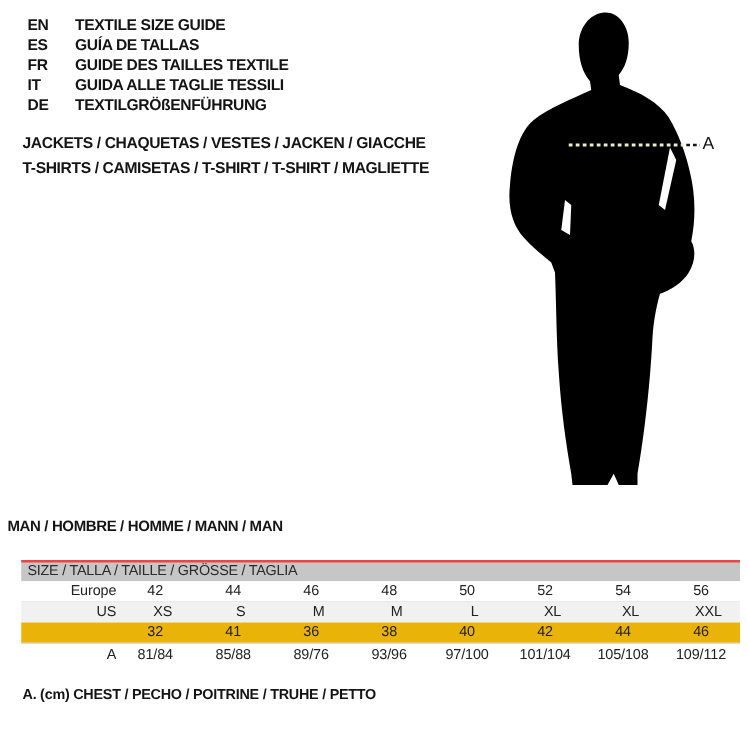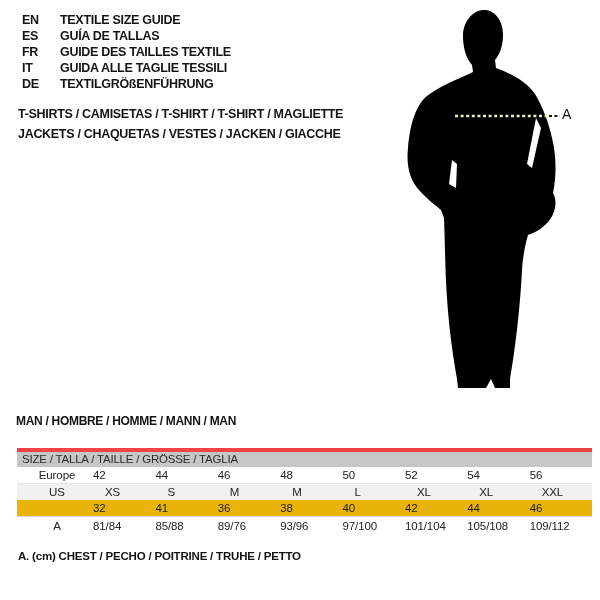--- a/index.html
+++ b/index.html
@@ -11,28 +11,28 @@
   .lang-list{position:absolute;left:22px;top:12px;}
   .lang-row{display:flex;font-weight:bold;font-size:12.5px;line-height:16px;letter-spacing:-0.3px;color:#141414;}
   .lang-code{width:38px;flex:0 0 38px;}
   
   .categories{position:absolute;left:18px;top:104px;font-weight:bold;font-size:12.5px;line-height:20px;letter-spacing:-0.3px;color:#141414;}
   
   .figure{position:absolute;left:400px;top:2px;width:180px;height:392px;}
   .figure svg{display:block;width:180px;height:392px;}
   .measure-a{position:absolute;left:162px;top:104px;font-size:14px;color:#111;}
   
-  .man-title{position:absolute;left:16px;top:414px;font-weight:bold;font-size:12px;letter-spacing:-0.3px;color:#141414;}
+  .man-title{position:absolute;left:6px;top:414px;font-weight:bold;font-size:12px;letter-spacing:-0.3px;color:#141414;}
   
   .size-table{position:absolute;left:17px;top:448px;width:575px;}
-  .thead{background:#c6c6c6;border-top:4px solid #ef4444;height:15px;line-height:15px;
+  .thead{background:#c6c6c6;border-top:2px solid #ef4444;height:15px;line-height:15px;
          padding-left:5px;font-size:11.5px;letter-spacing:-0.2px;color:#2b2b2b;}
   .trow{display:flex;height:16px;line-height:16px;font-size:11.5px;letter-spacing:-0.1px;color:#222;}
-  .trow .tlabel{flex:0 0 72px;width:72px;padding-left:4px;text-align:center;}
-  .trow .cell{flex:1;text-align:left;}
+  .trow .tlabel{flex:0 0 72px;width:72px;padding-left:4px;text-align:right;}
+  .trow .cell{flex:1;text-align:center;}
   .row-europe{background:#ffffff;border-bottom:1px solid #e3e3e3;}
   .row-us{background:#f1f1f1;gap:12px;}
   .row-uk{background:#eab308;border-bottom:1px solid #d8d8d8;}
   .row-a{background:#ffffff;height:18px;line-height:19px;}
   
   .footnote{position:absolute;left:18px;top:550px;font-weight:bold;font-size:11.5px;letter-spacing:-0.2px;color:#141414;}
 </style>
 </head>
 <body>
 
@@ -55,22 +55,22 @@
       <span class="lang-code">IT</span>
       <span class="lang-label">GUIDA ALLE TAGLIE TESSILI</span>
     </div>
     <div class="lang-row">
       <span class="lang-code">DE</span>
       <span class="lang-label">TEXTILGRÖßENFÜHRUNG</span>
     </div>
   </section>
 
   <section class="categories">
+    <div>JACKETS / CHAQUETAS / VESTES / JACKEN / GIACCHE</div>
     <div>T-SHIRTS / CAMISETAS / T-SHIRT / T-SHIRT / MAGLIETTE</div>
-    <div>JACKETS / CHAQUETAS / VESTES / JACKEN / GIACCHE</div>
   </section>
 
   <div class="figure">
     <svg viewBox="0 0 180 392" xmlns="http://www.w3.org/2000/svg">
       <path fill="#000000" d="
         M 83,8
         C 72,9 63,20 63,34
         C 63,46 66,56 72,63
         L 73,70
         C 58,77 38,85 27,94

